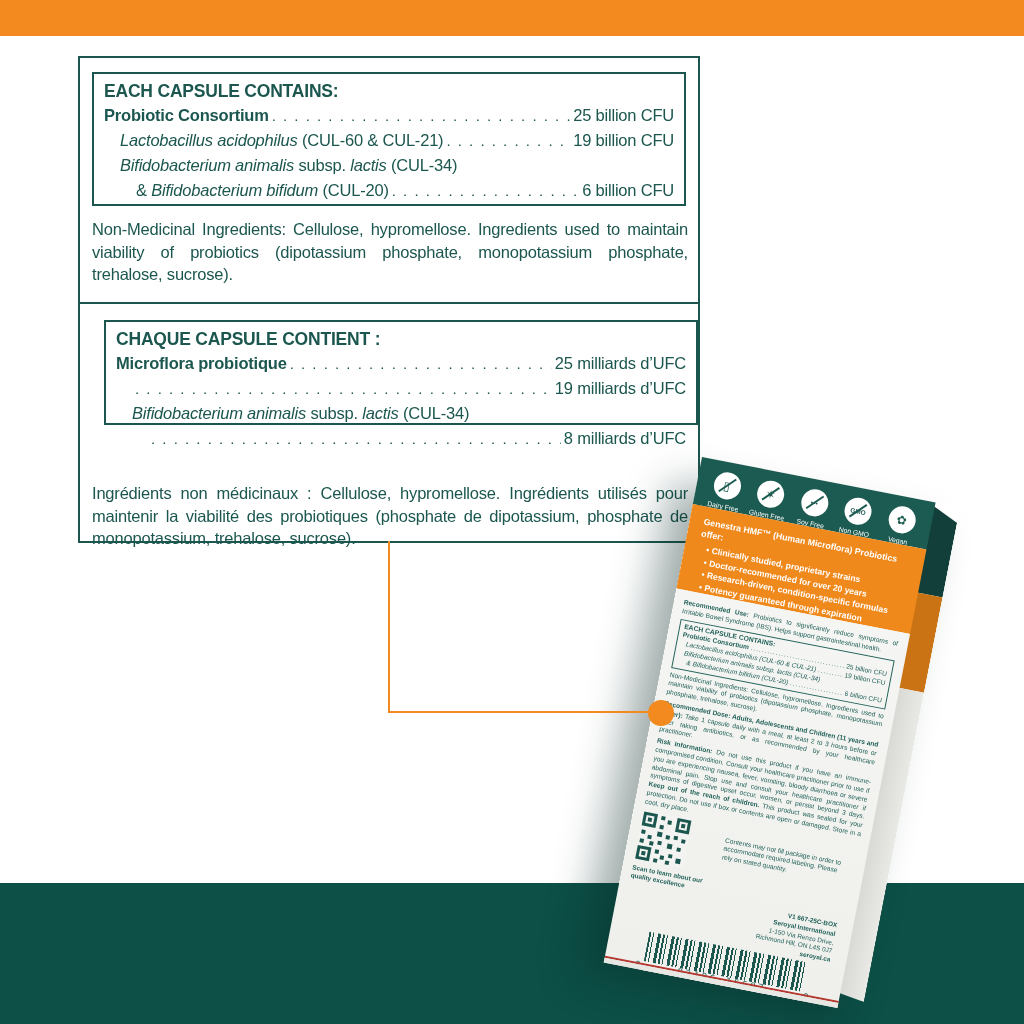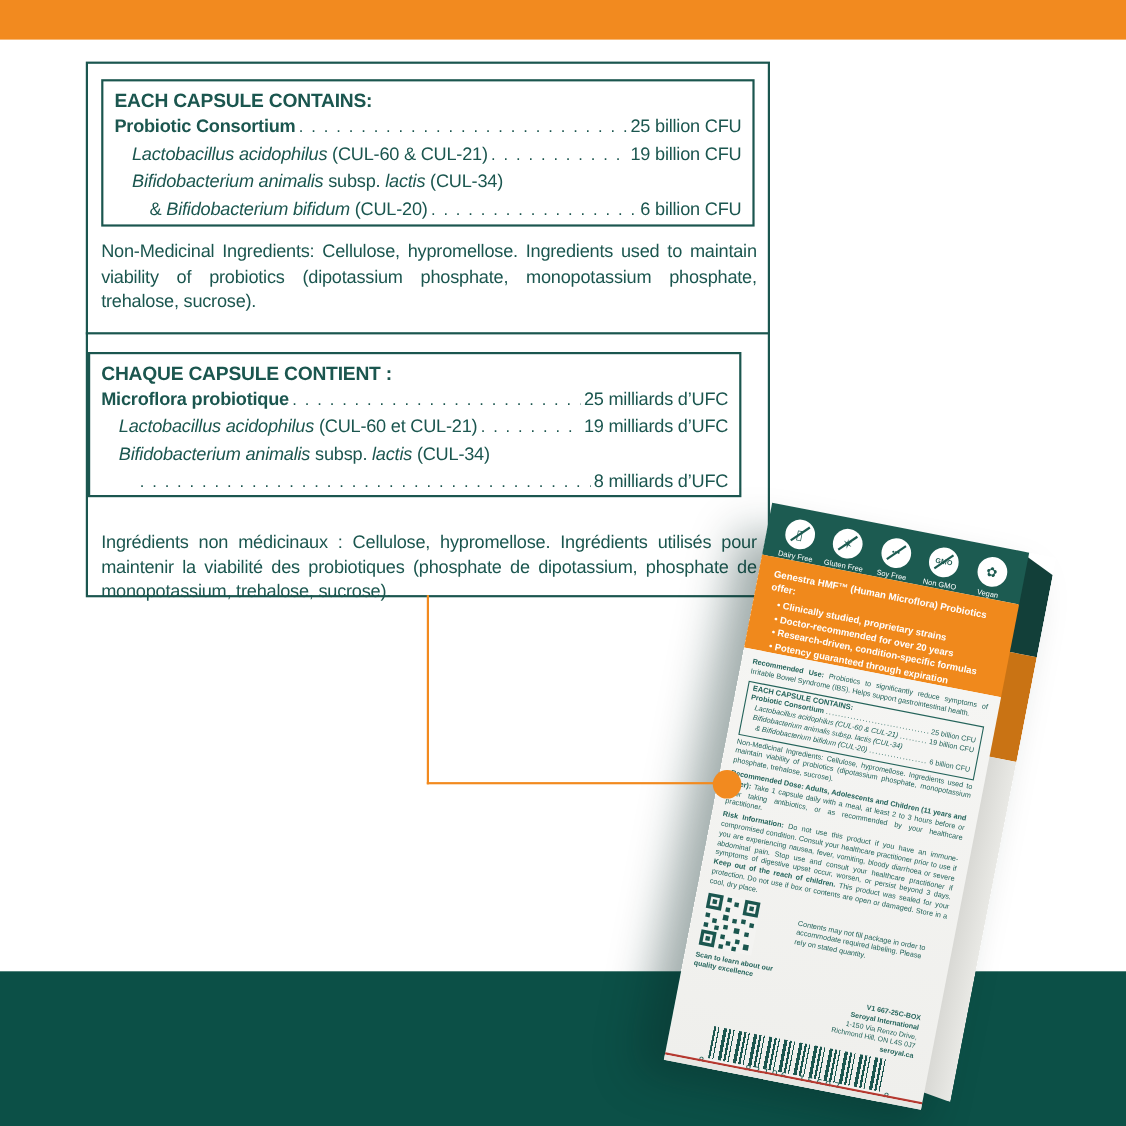--- a/index.html
+++ b/index.html
@@ -7,21 +7,21 @@
          font-family:"Liberation Sans",sans-serif;}
   
   .topbar{position:absolute;left:0;top:0;width:1024px;height:36px;background:#F28A1F;}
   .bottomband{position:absolute;left:0;top:883px;width:1024px;height:141px;background:#0C5047;}
 
   
   .panel{position:absolute;left:78px;top:56px;width:622px;height:487px;border:2px solid #1B564F;
          background:#fff;box-sizing:border-box;color:#1B564F;}
   .cap-box{position:absolute;border:2px solid #1B564F;box-sizing:border-box;padding:5px 10px 0 10px;}
   .cap-box.en{left:12px;top:14px;width:594px;height:134px;}
-  .cap-box.fr{left:0;top:262px;width:594px;height:132px;}
+  .cap-box.fr{left:24px;top:262px;width:594px;height:105px;}
   .cap-title{font-weight:bold;font-size:17.5px;letter-spacing:-0.2px;line-height:24px;}
   .cap-row{display:flex;align-items:baseline;font-size:16.5px;line-height:25px;letter-spacing:-0.2px;}
   .cap-row .lead{white-space:nowrap;}
   .cap-row .dots{flex:1 1 auto;overflow:hidden;white-space:nowrap;min-width:6px;margin:0 3px;}
   .cap-row .dots::after{content:". . . . . . . . . . . . . . . . . . . . . . . . . . . . . . . . . . . . . . . . . . . . . . . . . . . . . . . . . . . . . . . .";
         font-size:15px;letter-spacing:1.5px;}
   .cap-row .val{white-space:nowrap;}
   .b{font-weight:bold;} .i{font-style:italic;}
   .ind1{padding-left:16px;} .ind2{padding-left:32px;}
   .panel-para{position:absolute;left:12px;width:596px;font-size:16.5px;line-height:22.5px;
@@ -123,21 +123,20 @@
     <div class="panel-divider"></div>
 
     <div class="cap-box fr">
       <div class="cap-title">CHAQUE CAPSULE CONTIENT :</div>
       <div class="cap-row">
         <span class="lead b">Microflora probiotique</span>
         <span class="dots"></span>
         <span class="val">25 milliards d’UFC</span>
       </div>
       <div class="cap-row ind1">
-        <span class="lead"><span class="i">Lactobacillus acidophilus</span><span> (CUL-60 et CUL-21)</span></span>
         <span class="dots"></span>
         <span class="val">19 milliards d’UFC</span>
       </div>
       <div class="cap-row ind1">
         <span class="lead"><span class="i">Bifidobacterium animalis</span><span> subsp. </span><span class="i">lactis</span><span> (CUL-34)</span></span>
       </div>
       <div class="cap-row ind2">
         <span class="dots"></span>
         <span class="val">8 milliards d’UFC</span>
       </div>

